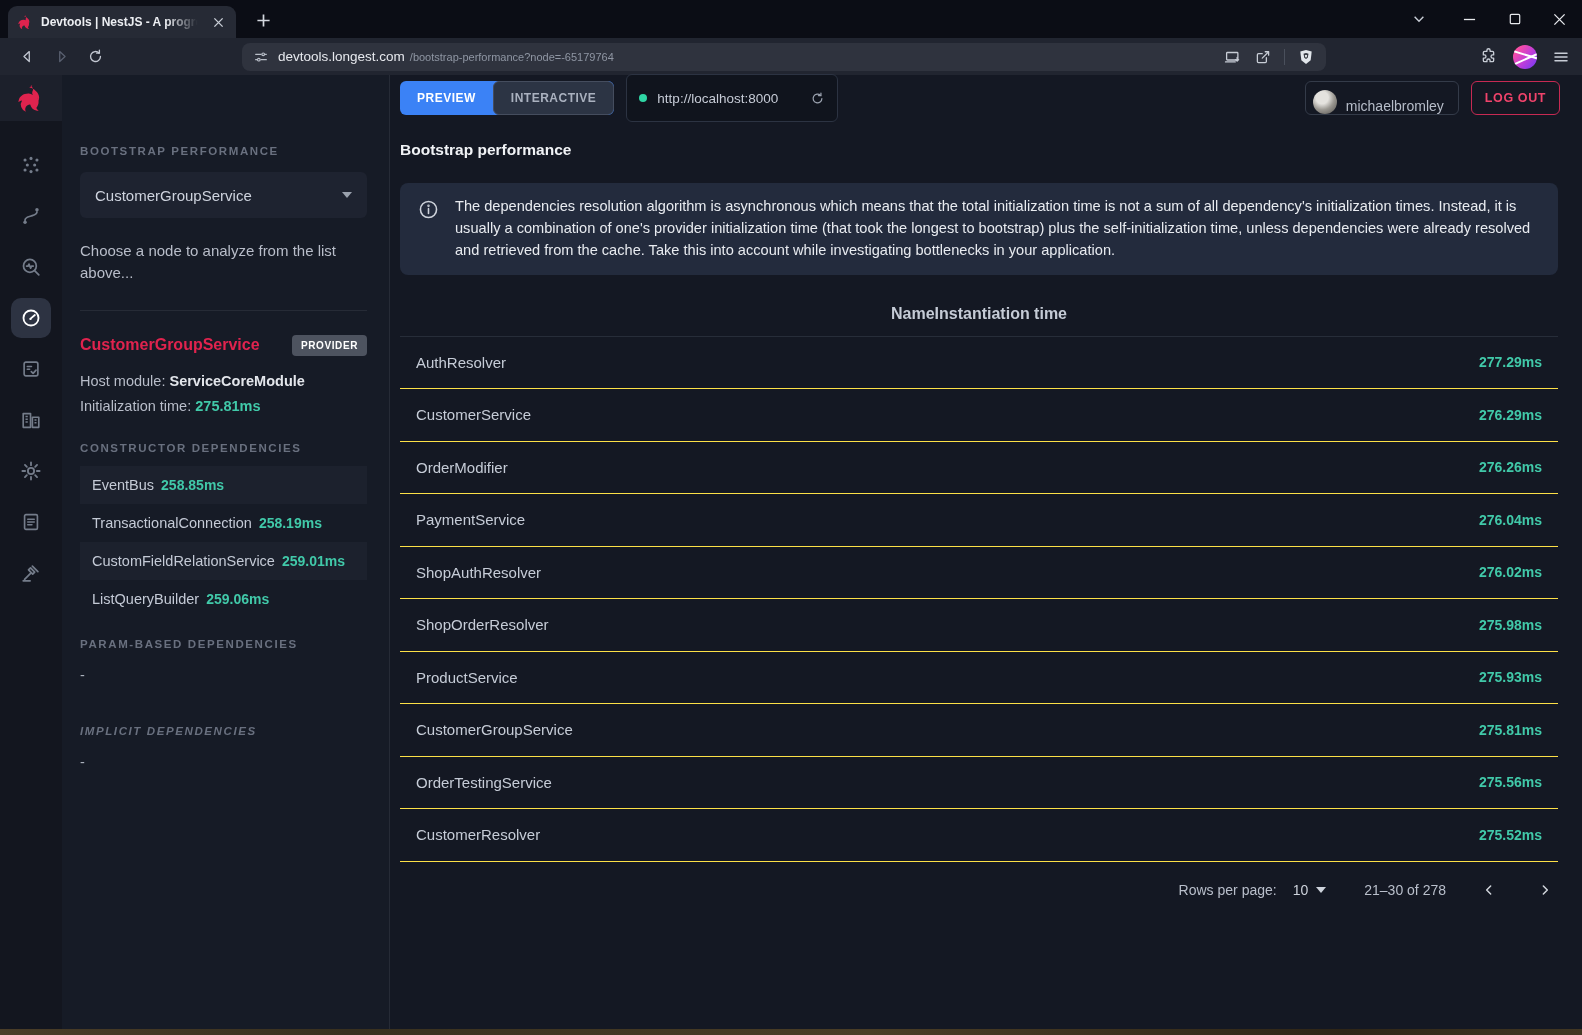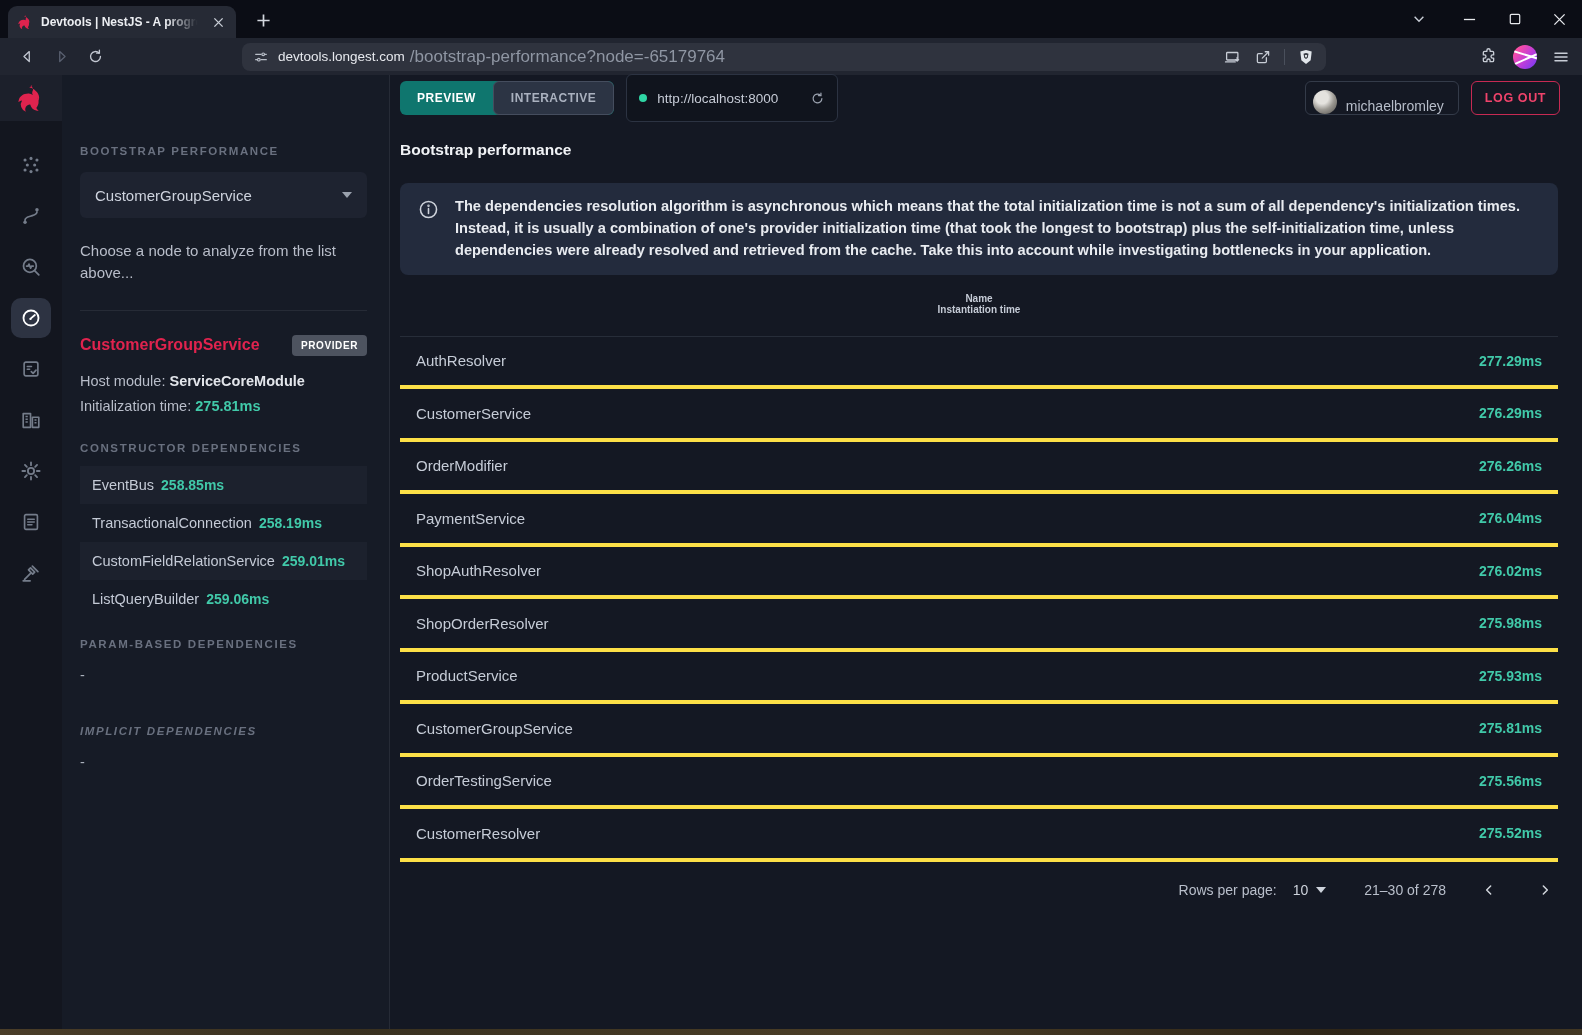--- a/index.html
+++ b/index.html
@@ -21,21 +21,21 @@
   .win-btn { width:45px; height:38px; display:flex; align-items:center; justify-content:center; color:#e8eaee; }
   .tabsearch { width:40px; margin-right:8px; color:#c9ced7; }
 
   .toolbar { height:37px; background:#212530; display:flex; align-items:center; padding:0 12px; }
   .nav-ic { width:30px; height:30px; display:flex; align-items:center; justify-content:center; color:#c3c8d2; }
   .nav-ic + .nav-ic { margin-left:4px; }
   .nav-ic.dim { color:#596070; }
   .addressbar { margin-left:132px; width:1084px; height:28px; background:#2f333e; border-radius:8px;
          display:flex; align-items:center; padding:0 11px; gap:9px; }
   .url-domain { color:#e7e9ee; font-size:13.5px; }
-  .url-path { color:#8f96a3; font-size:17px; }
+  .url-path { color:#8f96a3; font-size:11px; }
   .bar-right { margin-left:auto; display:flex; align-items:center; gap:12px; color:#c3c8d2; }
   .bar-sep { width:1px; height:16px; background:#4a505c; }
   .tb-right { margin-left:auto; display:flex; align-items:center; gap:15px; color:#c3c8d2; }
   .pavatar { width:24px; height:24px; border-radius:50%; position:relative; overflow:hidden;
          background:linear-gradient(130deg,#ff4fa0 15%,#c13dd9 55%,#7c3bf0 92%); }
   .pavatar::before, .pavatar::after { content:''; position:absolute; left:-4px; width:34px; height:2px; background:#fff; }
   .pavatar::before { top:9px; transform:rotate(17deg); }
   .pavatar::after { top:13px; transform:rotate(-24deg); }
 
   
@@ -70,48 +70,48 @@
   .dep-item { height:38px; display:flex; align-items:center; padding:0 12px; font-size:14.5px; color:#c4cad6; gap:7px; }
   .dep-item:nth-child(odd) { background:#1c212d; }
   .dep-time { font-size:14px; }
   .dash { margin-top:17px; color:#aab0bc; font-size:14.5px; }
   .sec-param { margin-top:20px; }
   .sec-impl { margin-top:42px;font-style:italic; }
 
   
   .main-col { flex:1; display:flex; flex-direction:column; background:#141823; min-width:0; }
   .app-header { height:46px; display:flex; align-items:center; padding:0 22px 0 10px; flex-shrink:0; }
-  .segmented { display:flex; background:#0f766e; border-radius:6px; overflow:hidden; }
+  .segmented { display:flex; background:#3b82f6; border-radius:6px; overflow:hidden; }
   .seg { height:34px; display:flex; align-items:center; padding:0 17px; font-size:12px; font-weight:700; letter-spacing:.5px; }
   .seg.preview { color:#ffffff; }
   .seg.interactive { background:#2c3444; border:1px solid #454d5e; border-radius:6px; color:#aab1bf; }
   .urlbox { margin-left:12px; width:212px; height:48px; background:#10141d; border:1px solid #2c3342; border-radius:6px;
          display:flex; align-items:center; padding:0 12px; gap:10px; }
   .dot { width:8px; height:8px; border-radius:50%; background:#2fd6a5; }
   .urltext { color:#c6cbd6; font-size:13.5px; }
   .urlreload { margin-left:auto; color:#9aa1ae; display:flex; }
   .hspacer { flex:1; }
   .userchip { height:34px; border:1px solid #343b49; border-radius:6px; display:flex; align-items:flex-end;
          padding:0 14px 0 7px; gap:9px; color:#b7bdc9; font-size:14px; }
   .uavatar { width:24px; height:24px; border-radius:50%;
          background:radial-gradient(circle at 38% 32%, #e4e2de 0 28%, #9a9791 55%, #4e4c49 100%); }
   .logout { margin-left:12px; height:34px; display:flex; align-items:center; padding:0 13px; border:1.5px solid #c72a53;
          border-radius:6px; color:#f0436b; font-size:12.5px; font-weight:700; letter-spacing:.6px; background:transparent; }
 
   .main-content { padding:0 24px 0 10px; }
   .page-title { margin-top:20px; color:#f1f3f6; font-weight:700; font-size:15.5px; }
   .infobox { margin-top:24px; background:#232b3d; border-radius:8px; padding:13px 24px 13px 18px; display:flex; gap:16px;
-         color:#e8ebf0; font-size:14.6px; line-height:1.5;font-weight:bold; }
+         color:#e8ebf0; font-size:14.6px; line-height:1.5; }
   .info-ic { flex-shrink:0; margin-top:3px; color:#ced3db; }
 
   .ntable { margin-top:18px; }
-  .thead { display:flex; justify-content:flex-start; align-items:center; height:44px; padding:0 16px;
-         color:#c5cbd6; font-size:10px; font-weight:700; border-bottom:1px solid #272d39;flex-direction:column; }
+  .thead { display:flex; justify-content:center; align-items:center; height:44px; padding:0 16px;
+         color:#c5cbd6; font-size:16px; font-weight:700; border-bottom:1px solid #272d39; }
   .trow { display:flex; justify-content:space-between; align-items:center; height:52.5px; padding:0 16px;
-         font-size:15px; color:#c6ccd7; border-bottom:4px solid #fde047; }
+         font-size:15px; color:#c6ccd7; border-bottom:1px solid #fde047; }
   .trow .teal { font-size:14px; }
 
   .pagination { margin-top:15px; display:flex; align-items:center; justify-content:flex-end; color:#b9bfcb; font-size:14px; }
   .rpp-value { margin-left:16px; display:flex; align-items:center; gap:8px; color:#ced3dc; }
   .rpp-value .caret { border-top-color:#ced3dc; margin-left:0; }
   .pg-range { margin-left:38px; }
   .pg-btn { margin-left:30px; width:26px; height:26px; display:flex; align-items:center; justify-content:center; color:#d3d7de; }
   svg { display:block; }
 </style>
 </head>

